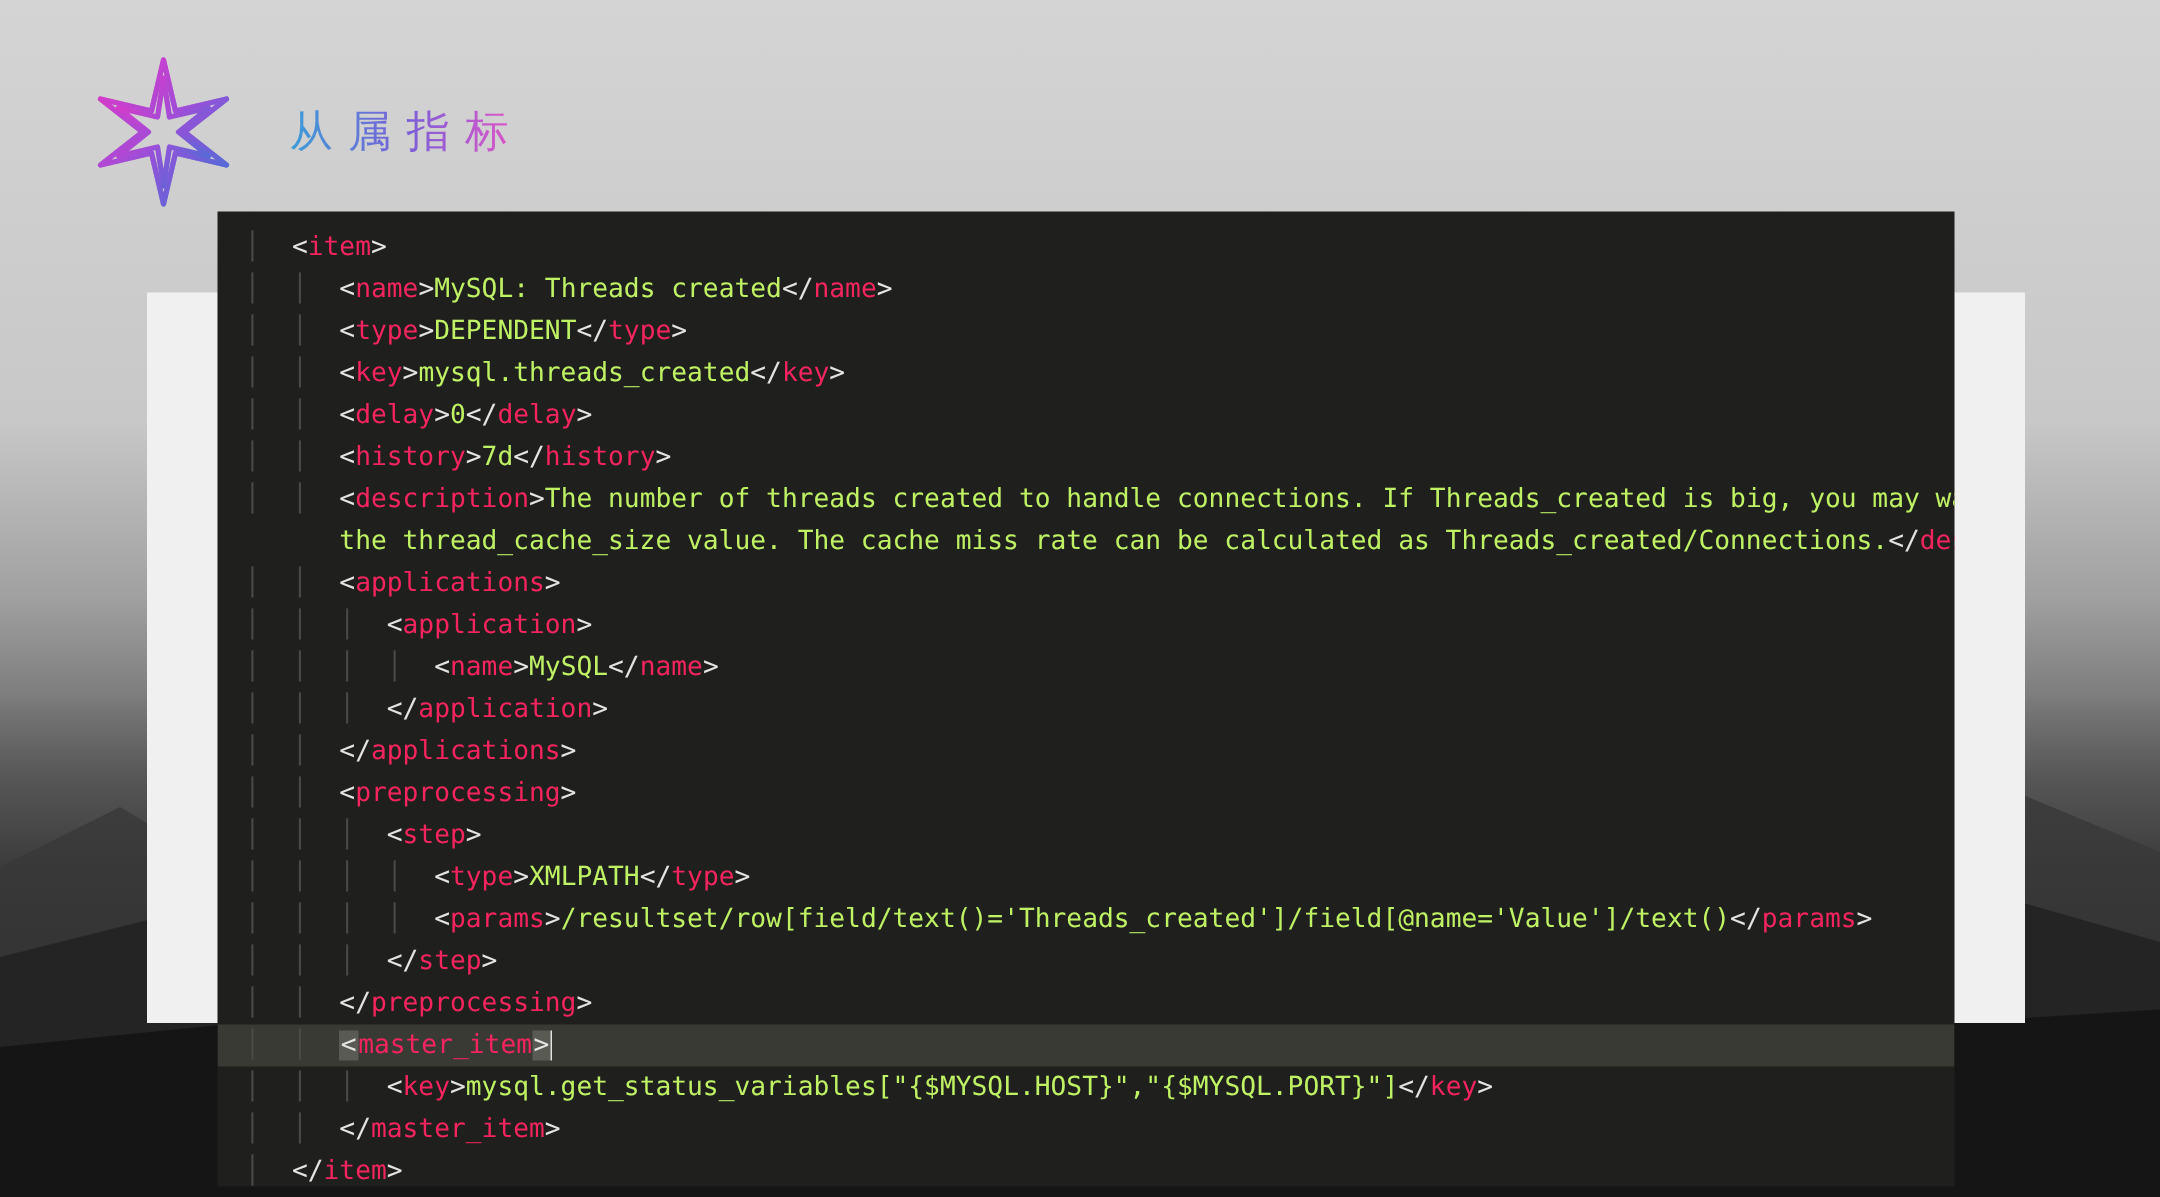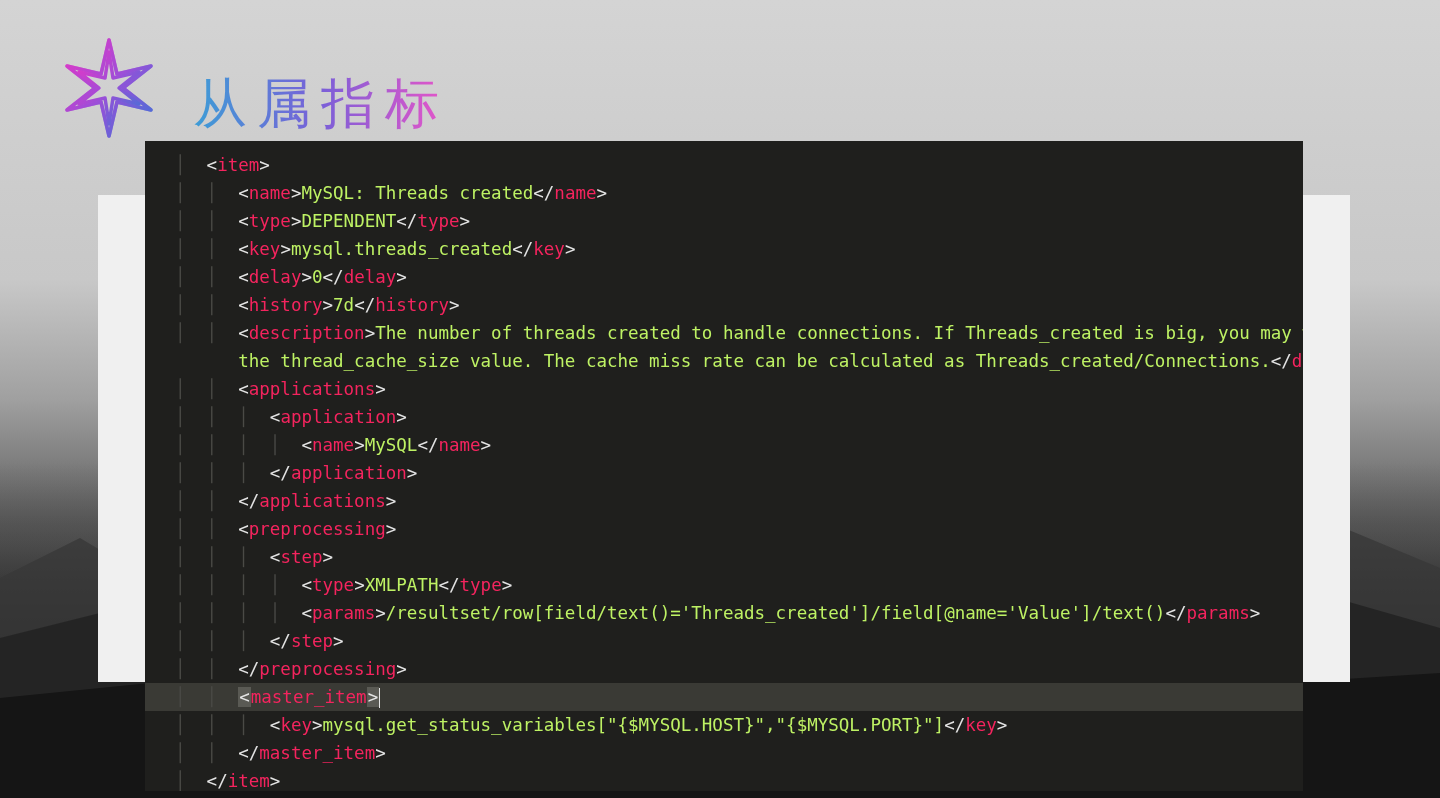--- a/index.html
+++ b/index.html
@@ -50,21 +50,21 @@
   top: 34px;
   left: 55px;
   width: 108px;
   height: 108px;
 }
 
 .title {
   position: absolute;
   top: 68px;
   left: 193px;
-  font-size: 54px;
+  font-size: 29px;
   font-weight: 400;
   letter-spacing: 10px;
   background: linear-gradient(90deg, #3d9dd6 0%, #7a5fd8 50%, #e855c8 100%);
   -webkit-background-clip: text;
   background-clip: text;
   -webkit-text-fill-color: transparent;
   color: transparent;
 }
 
 .code-block {
@@ -77,21 +77,21 @@
   padding: 10px 0 0 0;
   font-family: 'Consolas', 'Monaco', monospace;
   font-size: 17.5px;
   line-height: 28px;
   color: #e4e4e4;
   overflow: hidden;
   white-space: pre;
 }
 
 .code-line {
-  padding-left: 30px;
+  padding-left: 18px;
   position: relative;
 }
 
 .code-line.highlighted {
   background: #3a3a35;
 }
 
 .guide {
   color: #4a4a46;
   display: inline;

